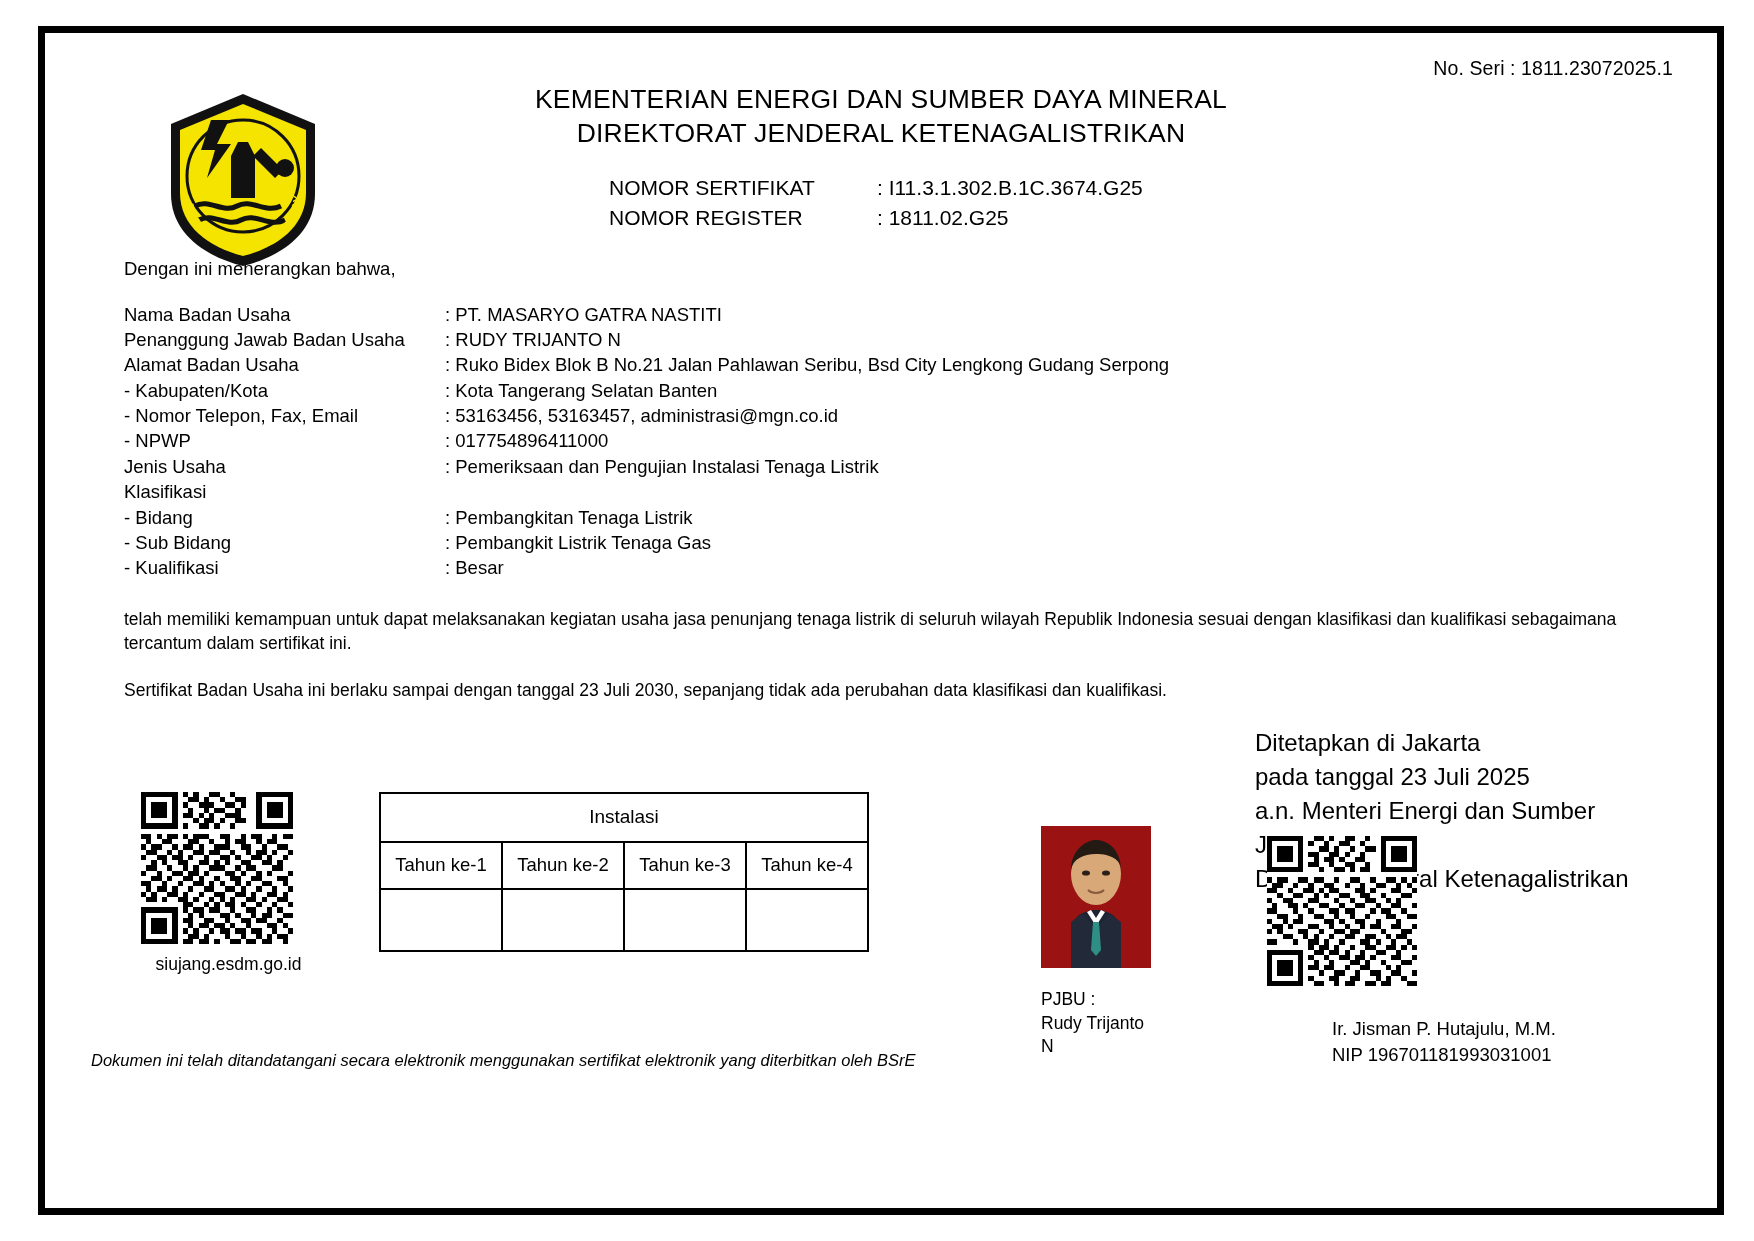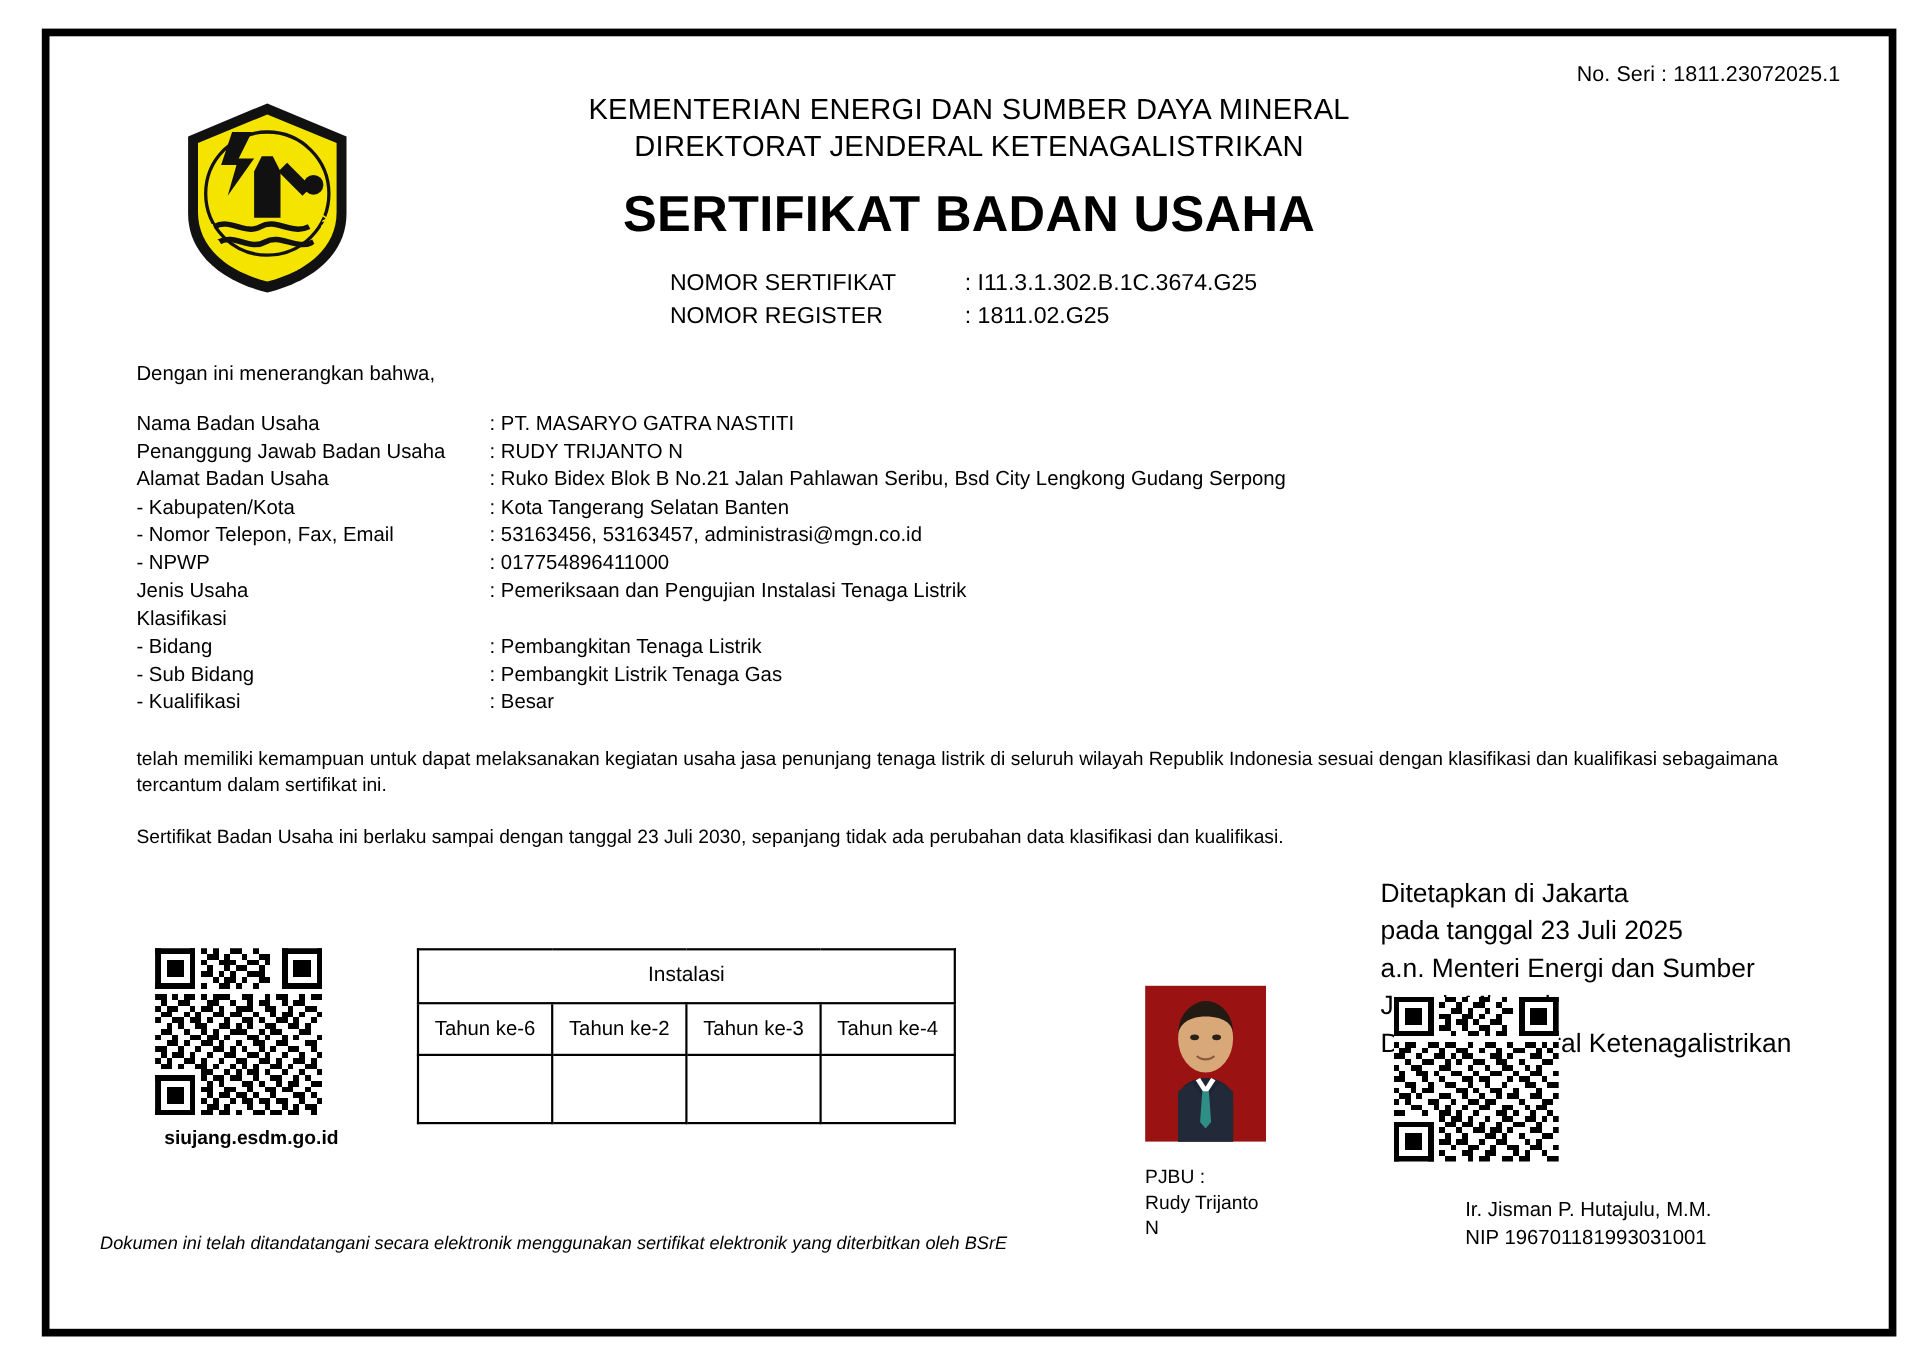--- a/index.html
+++ b/index.html
@@ -137,21 +137,20 @@
   .qr-left-wrap {
     position: absolute;
     left: 62px;
     top: 66px;
     width: 175px;
     text-align: center;
   }
   .qr-caption {
     font-size: 17.5px;
     margin-top: 10px;
-    font-weight: bold;
   }
   .qr-right-wrap {
     position: absolute;
     left: 1188px;
     top: 110px;
     width: 175px;
   }
 
   
   .pengesahan {
@@ -240,21 +239,20 @@
           <path d="M48 130 C62 122 76 138 90 130 C104 122 118 138 134 130" stroke="#111111" stroke-width="5" fill="none"></path>
           <path id="logoarc" d="M34 104 A 58 58 0 0 0 150 104" fill="none"></path>
           <text font-family="Liberation Sans, sans-serif" font-size="11" fill="#f5e400" font-weight="bold" letter-spacing="1.2">
             <textPath href="#logoarc" startOffset="6%">ENERGI DAN SUMBER DAYA MINERAL</textPath>
           </text>
         </svg>
       </div>
 
       <div class="ministry-line">KEMENTERIAN ENERGI DAN SUMBER DAYA MINERAL</div>
       <div class="ministry-line">DIREKTORAT JENDERAL KETENAGALISTRIKAN</div>
-      <div class="cert-title">SERTIFIKAT BADAN USAHA</div>
     </div>
 
     <div class="numbers">
       <div class="row">
         <div class="nlabel">NOMOR SERTIFIKAT</div>
         <div class="nval">: I11.3.1.302.B.1C.3674.G25</div>
       </div>
       <div class="row">
         <div class="nlabel">NOMOR REGISTER</div>
         <div class="nval">: 1811.02.G25</div>
@@ -554,21 +552,21 @@
         </svg>
         <div class="qr-caption">siujang.esdm.go.id</div>
       </div>
 
       <table class="pengesahan">
         <tbody>
             <tr>
           <th class="head-cell" colspan="4">Instalasi</th>
         </tr>
         <tr>
-          <th class="col-head">Tahun ke-6</th>
+          <th class="col-head">Tahun ke-1</th>
           <th class="col-head">Tahun ke-2</th>
           <th class="col-head">Tahun ke-3</th>
           <th class="col-head">Tahun ke-4</th>
         </tr>
         <tr>
           <td class="blank-cell"></td>
           <td class="blank-cell"></td>
           <td class="blank-cell"></td>
           <td class="blank-cell"></td>
         </tr>

